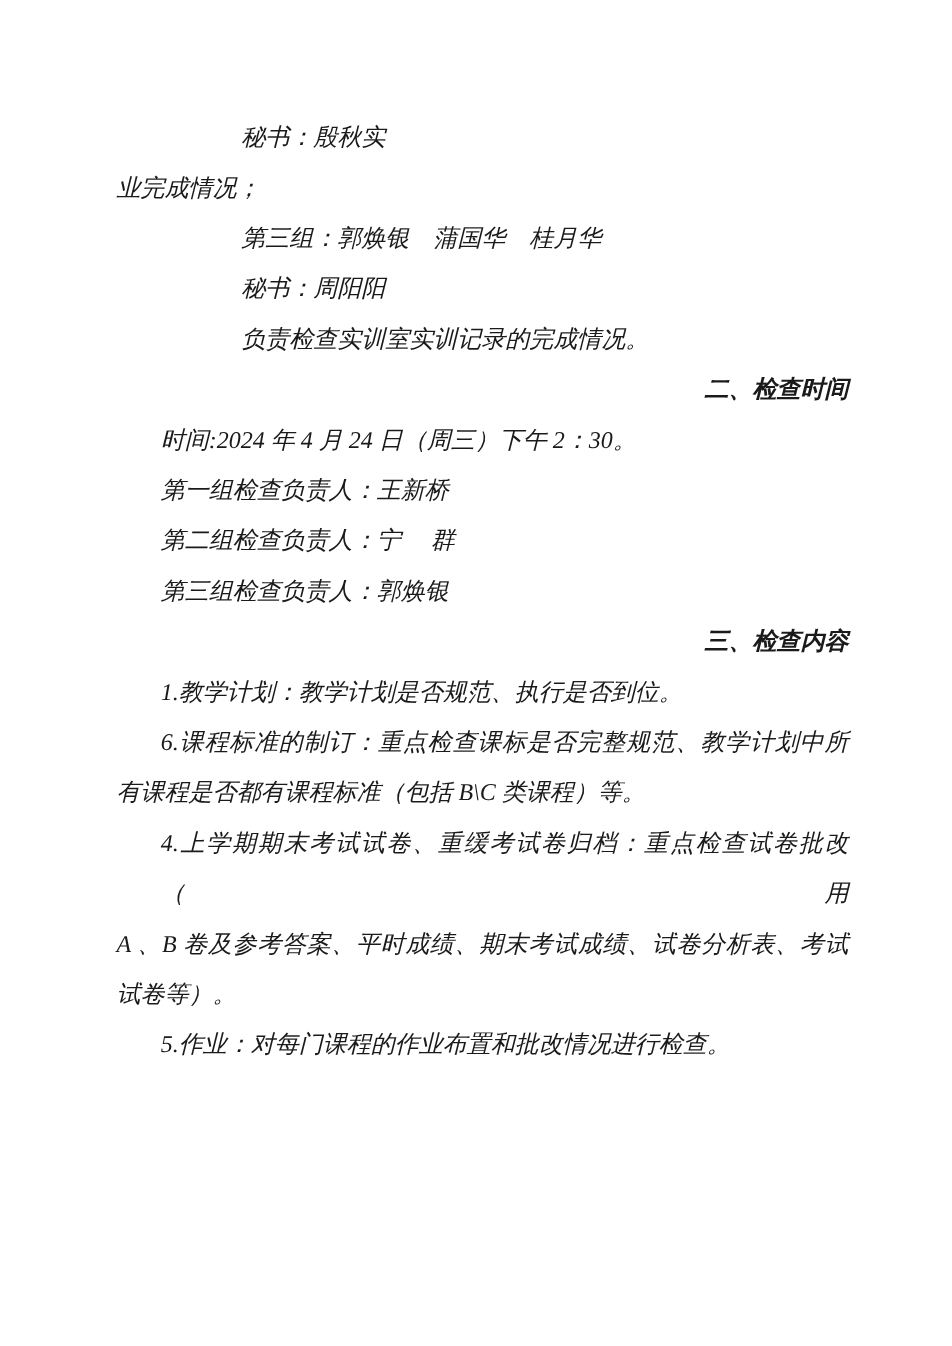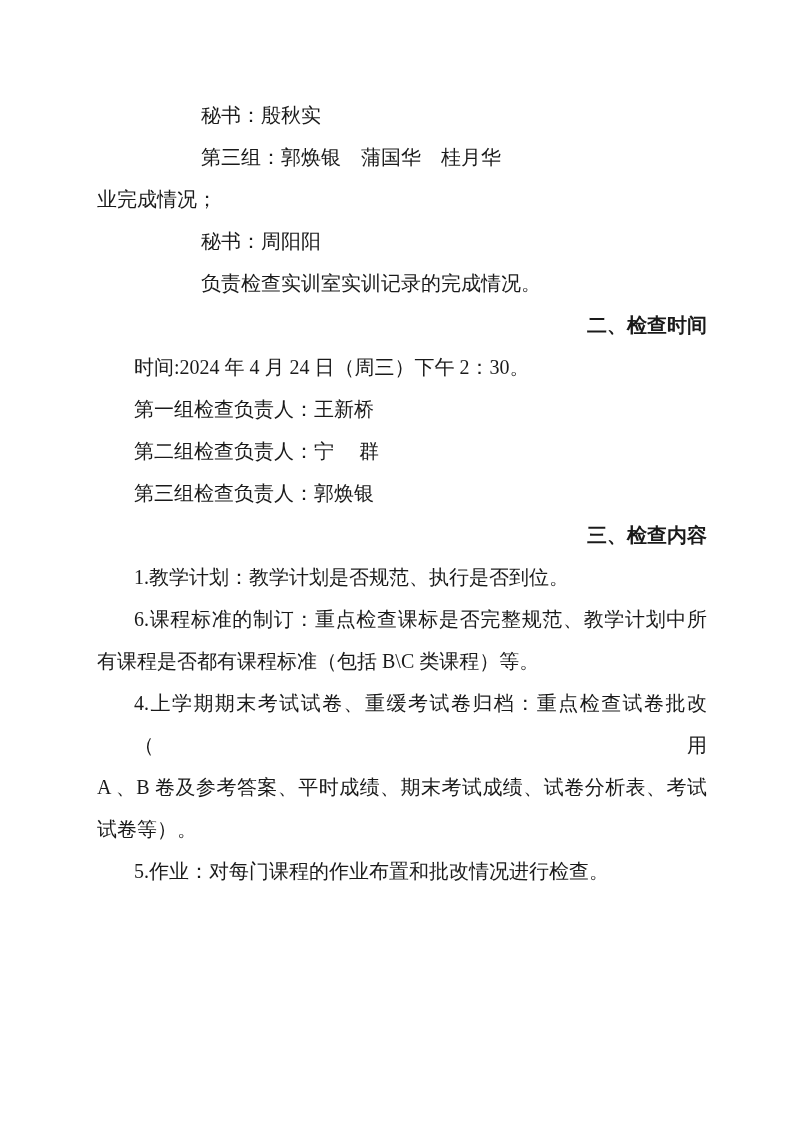--- a/index.html
+++ b/index.html
@@ -19,38 +19,39 @@
     left: 97px;
     top: 94px;
     width: 610px;
     color: #1a1a1a;
   }
   .line {
     font-size: 20px;
     line-height: 42px;
     white-space: pre-wrap;
     letter-spacing: 0;
+    font-style: italic;
   }
   .indent-deep { padding-left: 104px; }
   .indent-2    { padding-left: 37px; }
   .flush       { padding-left: 0; }
   .heading     { font-weight: bold; text-align: right; }
   .justify-full {
     text-align: justify;
     text-align-last: justify;
     text-justify: inter-character;
   }
 </style>
 </head>
 <body style="background: rgb(255, 255, 255);">
 
 <div class="doc-content" style="color: rgb(26, 26, 26);">
     <div class="line indent-deep">秘书：殷秋实</div>
+    <div class="line flush">业完成情况；</div>
     <div class="line indent-deep">第三组：郭焕银　蒲国华　桂月华</div>
-    <div class="line flush">业完成情况；</div>
     <div class="line indent-deep">秘书：周阳阳</div>
     <div class="line indent-deep">负责检查实训室实训记录的完成情况。</div>
     <div class="line indent-2 heading">二、检查时间</div>
     <div class="line indent-2">时间:2024 年 4 月 24 日（周三）下午 2：30。</div>
     <div class="line indent-2">第一组检查负责人：王新桥</div>
     <div class="line indent-2">第二组检查负责人：宁　 群</div>
     <div class="line indent-2">第三组检查负责人：郭焕银</div>
     <div class="line indent-2 heading">三、检查内容</div>
     <div class="line indent-2">1.教学计划：教学计划是否规范、执行是否到位。</div>
     <div class="line indent-2 justify-full">6.课程标准的制订：重点检查课标是否完整规范、教学计划中所</div>

